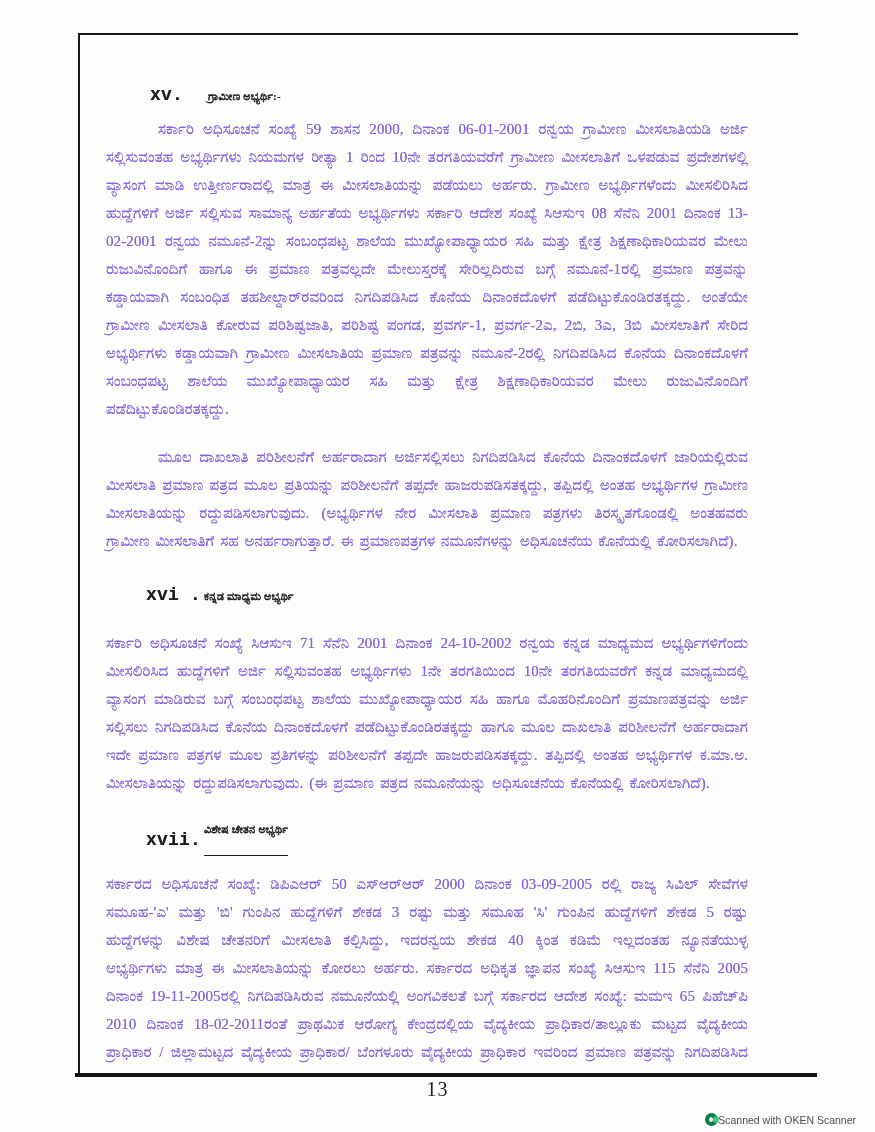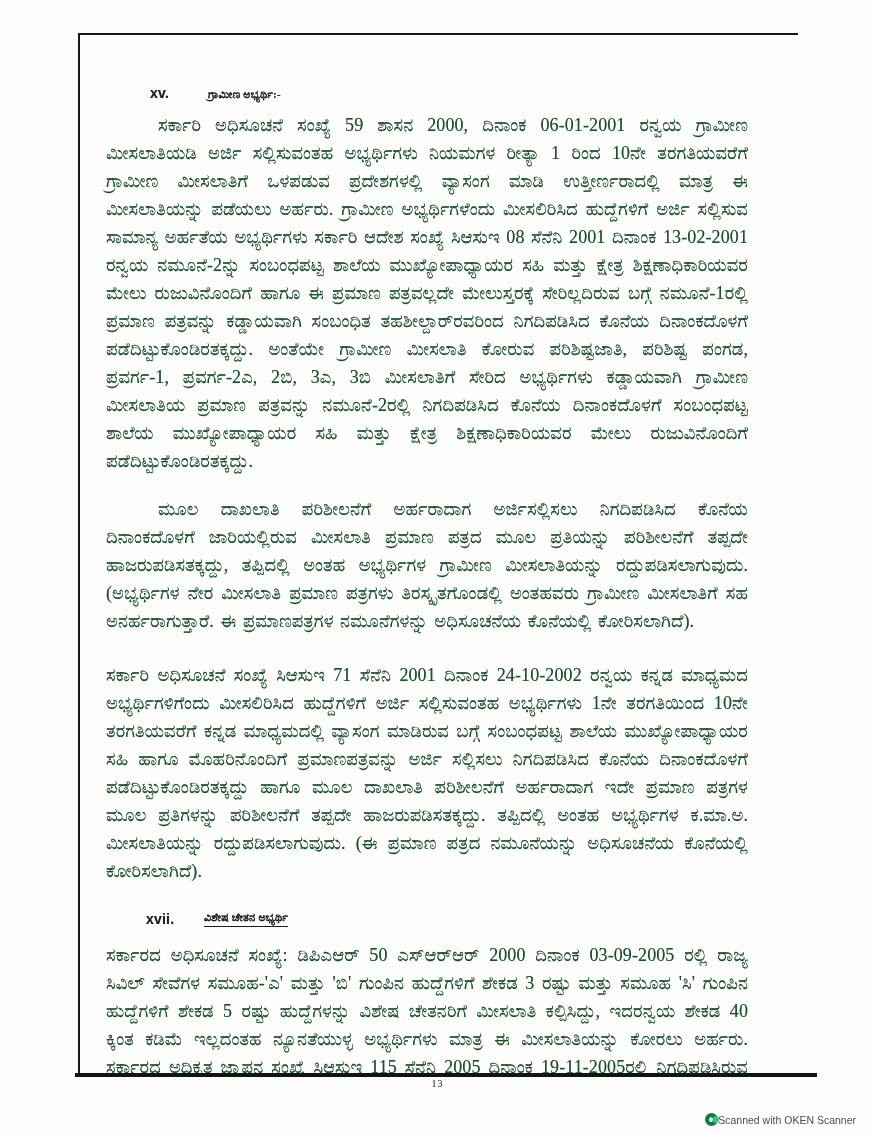--- a/index.html
+++ b/index.html
@@ -43,52 +43,52 @@
     align-items: baseline;
     padding-left: 44px;
     font-weight: bold;
     font-size: 16.5px;
     letter-spacing: 0.2px;
     color: #1d1d1d;
     text-shadow: 0 0 0.5px rgba(20,20,20,0.55);
   }
   .heading .marker {
     min-width: 58px;
-    font-family: Liberation Sans, sans-serif;
-    font-size: 14px;
+    font-family: Liberation Mono, monospace;
+    font-size: 18px;
   }
   .heading .title {
     font-size: 11px;
   }
   .heading .title.underlined {
     border-bottom: 1.6px solid #1d1d1d;
-    padding-bottom: 2px;
+    padding-bottom: 19px;
   }
   .hx-xv { margin-bottom: 10px; }
   .hx-xvi { margin-top: 30px; margin-bottom: 24px; padding-left: 40px; }
   .hx-xvii { margin-top: 26px; margin-bottom: 14px; padding-left: 40px; align-items: center; }
   .para {
     margin: 0 0 20px 0;
-    font-size: 18px;
+    font-size: 15px;
     line-height: 28px;
     text-align: justify;
     letter-spacing: 0.1px;
     word-spacing: 2px;
-    color: #14532d;
+    color: #8b5cf6;
     text-shadow: 0 0 0.45px rgba(30,30,30,0.5);
   }
   .para.indent { text-indent: 52px; }
   .para.gap-after { margin-bottom: 26px; margin-top: 16px; }
   .page-number {
     position: absolute;
     left: 0;
     top: 1078px;
     width: 875px;
     text-align: center;
-    font-size: 10px;
+    font-size: 20px;
     font-family: "Liberation Serif", serif;
     color: #1b1b1b;
     letter-spacing: 1px;
   }
   .watermark {
     position: absolute;
     right: 19px;
     bottom: 6px;
     display: flex;
     align-items: center;
@@ -132,20 +132,24 @@
 
   <div class="border-box">
 
     <div class="heading hx-xv">
       <span class="marker">xv.</span>
       <span class="title">ಗ್ರಾಮೀಣ ಅಭ್ಯರ್ಥಿ:-</span>
     </div>
     <p class="para indent">ಸರ್ಕಾರಿ ಅಧಿಸೂಚನೆ ಸಂಖ್ಯೆ 59 ಶಾಸನ 2000, ದಿನಾಂಕ 06-01-2001 ರನ್ವಯ ಗ್ರಾಮೀಣ ಮೀಸಲಾತಿಯಡಿ ಅರ್ಜಿ ಸಲ್ಲಿಸುವಂತಹ ಅಭ್ಯರ್ಥಿಗಳು ನಿಯಮಗಳ ರೀತ್ಯಾ 1 ರಿಂದ 10ನೇ ತರಗತಿಯವರೆಗೆ ಗ್ರಾಮೀಣ ಮೀಸಲಾತಿಗೆ ಒಳಪಡುವ ಪ್ರದೇಶಗಳಲ್ಲಿ ವ್ಯಾಸಂಗ ಮಾಡಿ ಉತ್ತೀರ್ಣರಾದಲ್ಲಿ ಮಾತ್ರ ಈ ಮೀಸಲಾತಿಯನ್ನು ಪಡೆಯಲು ಅರ್ಹರು. ಗ್ರಾಮೀಣ ಅಭ್ಯರ್ಥಿಗಳೆಂದು ಮೀಸಲಿರಿಸಿದ ಹುದ್ದೆಗಳಿಗೆ ಅರ್ಜಿ ಸಲ್ಲಿಸುವ ಸಾಮಾನ್ಯ ಅರ್ಹತೆಯ ಅಭ್ಯರ್ಥಿಗಳು ಸರ್ಕಾರಿ ಆದೇಶ ಸಂಖ್ಯೆ ಸಿಆಸುಇ 08 ಸೆನೆನಿ 2001 ದಿನಾಂಕ 13-02-2001 ರನ್ವಯ ನಮೂನೆ-2ನ್ನು ಸಂಬಂಧಪಟ್ಟ ಶಾಲೆಯ ಮುಖ್ಯೋಪಾಧ್ಯಾಯರ ಸಹಿ ಮತ್ತು ಕ್ಷೇತ್ರ ಶಿಕ್ಷಣಾಧಿಕಾರಿಯವರ ಮೇಲು ರುಜುವಿನೊಂದಿಗೆ ಹಾಗೂ ಈ ಪ್ರಮಾಣ ಪತ್ರವಲ್ಲದೇ ಮೇಲುಸ್ತರಕ್ಕೆ ಸೇರಿಲ್ಲದಿರುವ ಬಗ್ಗೆ ನಮೂನೆ-1ರಲ್ಲಿ ಪ್ರಮಾಣ ಪತ್ರವನ್ನು ಕಡ್ಡಾಯವಾಗಿ ಸಂಬಂಧಿತ ತಹಶೀಲ್ದಾರ್‌ರವರಿಂದ ನಿಗದಿಪಡಿಸಿದ ಕೊನೆಯ ದಿನಾಂಕದೊಳಗೆ ಪಡೆದಿಟ್ಟುಕೊಂಡಿರತಕ್ಕದ್ದು. ಅಂತೆಯೇ ಗ್ರಾಮೀಣ ಮೀಸಲಾತಿ ಕೋರುವ ಪರಿಶಿಷ್ಟಜಾತಿ, ಪರಿಶಿಷ್ಟ ಪಂಗಡ, ಪ್ರವರ್ಗ-1, ಪ್ರವರ್ಗ-2ಎ, 2ಬಿ, 3ಎ, 3ಬಿ ಮೀಸಲಾತಿಗೆ ಸೇರಿದ ಅಭ್ಯರ್ಥಿಗಳು ಕಡ್ಡಾಯವಾಗಿ ಗ್ರಾಮೀಣ ಮೀಸಲಾತಿಯ ಪ್ರಮಾಣ ಪತ್ರವನ್ನು ನಮೂನೆ-2ರಲ್ಲಿ ನಿಗದಿಪಡಿಸಿದ ಕೊನೆಯ ದಿನಾಂಕದೊಳಗೆ ಸಂಬಂಧಪಟ್ಟ ಶಾಲೆಯ ಮುಖ್ಯೋಪಾಧ್ಯಾಯರ ಸಹಿ ಮತ್ತು ಕ್ಷೇತ್ರ ಶಿಕ್ಷಣಾಧಿಕಾರಿಯವರ ಮೇಲು ರುಜುವಿನೊಂದಿಗೆ ಪಡೆದಿಟ್ಟುಕೊಂಡಿರತಕ್ಕದ್ದು.</p>
     <p class="para indent gap-after">ಮೂಲ ದಾಖಲಾತಿ ಪರಿಶೀಲನೆಗೆ ಅರ್ಹರಾದಾಗ ಅರ್ಜಿಸಲ್ಲಿಸಲು ನಿಗದಿಪಡಿಸಿದ ಕೊನೆಯ ದಿನಾಂಕದೊಳಗೆ ಜಾರಿಯಲ್ಲಿರುವ ಮೀಸಲಾತಿ ಪ್ರಮಾಣ ಪತ್ರದ ಮೂಲ ಪ್ರತಿಯನ್ನು ಪರಿಶೀಲನೆಗೆ ತಪ್ಪದೇ ಹಾಜರುಪಡಿಸತಕ್ಕದ್ದು, ತಪ್ಪಿದಲ್ಲಿ ಅಂತಹ ಅಭ್ಯರ್ಥಿಗಳ ಗ್ರಾಮೀಣ ಮೀಸಲಾತಿಯನ್ನು ರದ್ದುಪಡಿಸಲಾಗುವುದು. (ಅಭ್ಯರ್ಥಿಗಳ ನೇರ ಮೀಸಲಾತಿ ಪ್ರಮಾಣ ಪತ್ರಗಳು ತಿರಸ್ಕೃತಗೊಂಡಲ್ಲಿ ಅಂತಹವರು ಗ್ರಾಮೀಣ ಮೀಸಲಾತಿಗೆ ಸಹ ಅನರ್ಹರಾಗುತ್ತಾರೆ. ಈ ಪ್ರಮಾಣಪತ್ರಗಳ ನಮೂನೆಗಳನ್ನು ಅಧಿಸೂಚನೆಯ ಕೊನೆಯಲ್ಲಿ ಕೋರಿಸಲಾಗಿದೆ).</p>
 
+    <div class="heading hx-xvi">
+      <span class="marker">xvi .</span>
+      <span class="title">ಕನ್ನಡ ಮಾಧ್ಯಮ ಅಭ್ಯರ್ಥಿ</span>
+    </div>
     <p class="para gap-after">ಸರ್ಕಾರಿ ಅಧಿಸೂಚನೆ ಸಂಖ್ಯೆ ಸಿಆಸುಇ 71 ಸೆನೆನಿ 2001 ದಿನಾಂಕ 24-10-2002 ರನ್ವಯ ಕನ್ನಡ ಮಾಧ್ಯಮದ ಅಭ್ಯರ್ಥಿಗಳಿಗೆಂದು ಮೀಸಲಿರಿಸಿದ ಹುದ್ದೆಗಳಿಗೆ ಅರ್ಜಿ ಸಲ್ಲಿಸುವಂತಹ ಅಭ್ಯರ್ಥಿಗಳು 1ನೇ ತರಗತಿಯಿಂದ 10ನೇ ತರಗತಿಯವರೆಗೆ ಕನ್ನಡ ಮಾಧ್ಯಮದಲ್ಲಿ ವ್ಯಾಸಂಗ ಮಾಡಿರುವ ಬಗ್ಗೆ ಸಂಬಂಧಪಟ್ಟ ಶಾಲೆಯ ಮುಖ್ಯೋಪಾಧ್ಯಾಯರ ಸಹಿ ಹಾಗೂ ಮೊಹರಿನೊಂದಿಗೆ ಪ್ರಮಾಣಪತ್ರವನ್ನು ಅರ್ಜಿ ಸಲ್ಲಿಸಲು ನಿಗದಿಪಡಿಸಿದ ಕೊನೆಯ ದಿನಾಂಕದೊಳಗೆ ಪಡೆದಿಟ್ಟುಕೊಂಡಿರತಕ್ಕದ್ದು ಹಾಗೂ ಮೂಲ ದಾಖಲಾತಿ ಪರಿಶೀಲನೆಗೆ ಅರ್ಹರಾದಾಗ ಇದೇ ಪ್ರಮಾಣ ಪತ್ರಗಳ ಮೂಲ ಪ್ರತಿಗಳನ್ನು ಪರಿಶೀಲನೆಗೆ ತಪ್ಪದೇ ಹಾಜರುಪಡಿಸತಕ್ಕದ್ದು. ತಪ್ಪಿದಲ್ಲಿ ಅಂತಹ ಅಭ್ಯರ್ಥಿಗಳ ಕ.ಮಾ.ಅ. ಮೀಸಲಾತಿಯನ್ನು ರದ್ದುಪಡಿಸಲಾಗುವುದು. (ಈ ಪ್ರಮಾಣ ಪತ್ರದ ನಮೂನೆಯನ್ನು ಅಧಿಸೂಚನೆಯ ಕೊನೆಯಲ್ಲಿ ಕೋರಿಸಲಾಗಿದೆ).</p>
 
     <div class="heading hx-xvii">
       <span class="marker">xvii.</span>
       <span class="title underlined">ವಿಶೇಷ ಚೇತನ ಅಭ್ಯರ್ಥಿ</span>
     </div>
     <p class="para">ಸರ್ಕಾರದ ಅಧಿಸೂಚನೆ ಸಂಖ್ಯೆ: ಡಿಪಿಎಆರ್ 50 ಎಸ್‌ಆರ್‌ಆರ್ 2000 ದಿನಾಂಕ 03-09-2005 ರಲ್ಲಿ ರಾಜ್ಯ ಸಿವಿಲ್ ಸೇವೆಗಳ ಸಮೂಹ-'ಎ' ಮತ್ತು 'ಬಿ' ಗುಂಪಿನ ಹುದ್ದೆಗಳಿಗೆ ಶೇಕಡ 3 ರಷ್ಟು ಮತ್ತು ಸಮೂಹ 'ಸಿ' ಗುಂಪಿನ ಹುದ್ದೆಗಳಿಗೆ ಶೇಕಡ 5 ರಷ್ಟು ಹುದ್ದೆಗಳನ್ನು ವಿಶೇಷ ಚೇತನರಿಗೆ ಮೀಸಲಾತಿ ಕಲ್ಪಿಸಿದ್ದು, ಇದರನ್ವಯ ಶೇಕಡ 40 ಕ್ಕಿಂತ ಕಡಿಮೆ ಇಲ್ಲದಂತಹ ನ್ಯೂನತೆಯುಳ್ಳ ಅಭ್ಯರ್ಥಿಗಳು ಮಾತ್ರ ಈ ಮೀಸಲಾತಿಯನ್ನು ಕೋರಲು ಅರ್ಹರು. ಸರ್ಕಾರದ ಅಧಿಕೃತ ಜ್ಞಾಪನ ಸಂಖ್ಯೆ ಸಿಆಸುಇ 115 ಸೆನೆನಿ 2005 ದಿನಾಂಕ 19-11-2005ರಲ್ಲಿ ನಿಗದಿಪಡಿಸಿರುವ ನಮೂನೆಯಲ್ಲಿ ಅಂಗವಿಕಲತೆ ಬಗ್ಗೆ ಸರ್ಕಾರದ ಆದೇಶ ಸಂಖ್ಯೆ: ಮಮಇ 65 ಪಿಹೆಚ್‌ಪಿ 2010 ದಿನಾಂಕ 18-02-2011ರಂತೆ ಪ್ರಾಥಮಿಕ ಆರೋಗ್ಯ ಕೇಂದ್ರದಲ್ಲಿಯ ವೈದ್ಯಕೀಯ ಪ್ರಾಧಿಕಾರ/ತಾಲ್ಲೂಕು ಮಟ್ಟದ ವೈದ್ಯಕೀಯ ಪ್ರಾಧಿಕಾರ / ಜಿಲ್ಲಾಮಟ್ಟದ ವೈದ್ಯಕೀಯ ಪ್ರಾಧಿಕಾರ/ ಬೆಂಗಳೂರು ವೈದ್ಯಕೀಯ ಪ್ರಾಧಿಕಾರ ಇವರಿಂದ ಪ್ರಮಾಣ ಪತ್ರವನ್ನು ನಿಗದಿಪಡಿಸಿದ ಕೊನೆಯ ದಿನಾಂಕದೊಳಗೆ ಪಡೆದಿಟ್ಟುಕೊಂಡಿರತಕ್ಕದ್ದು.</p>
 
   </div>
 

